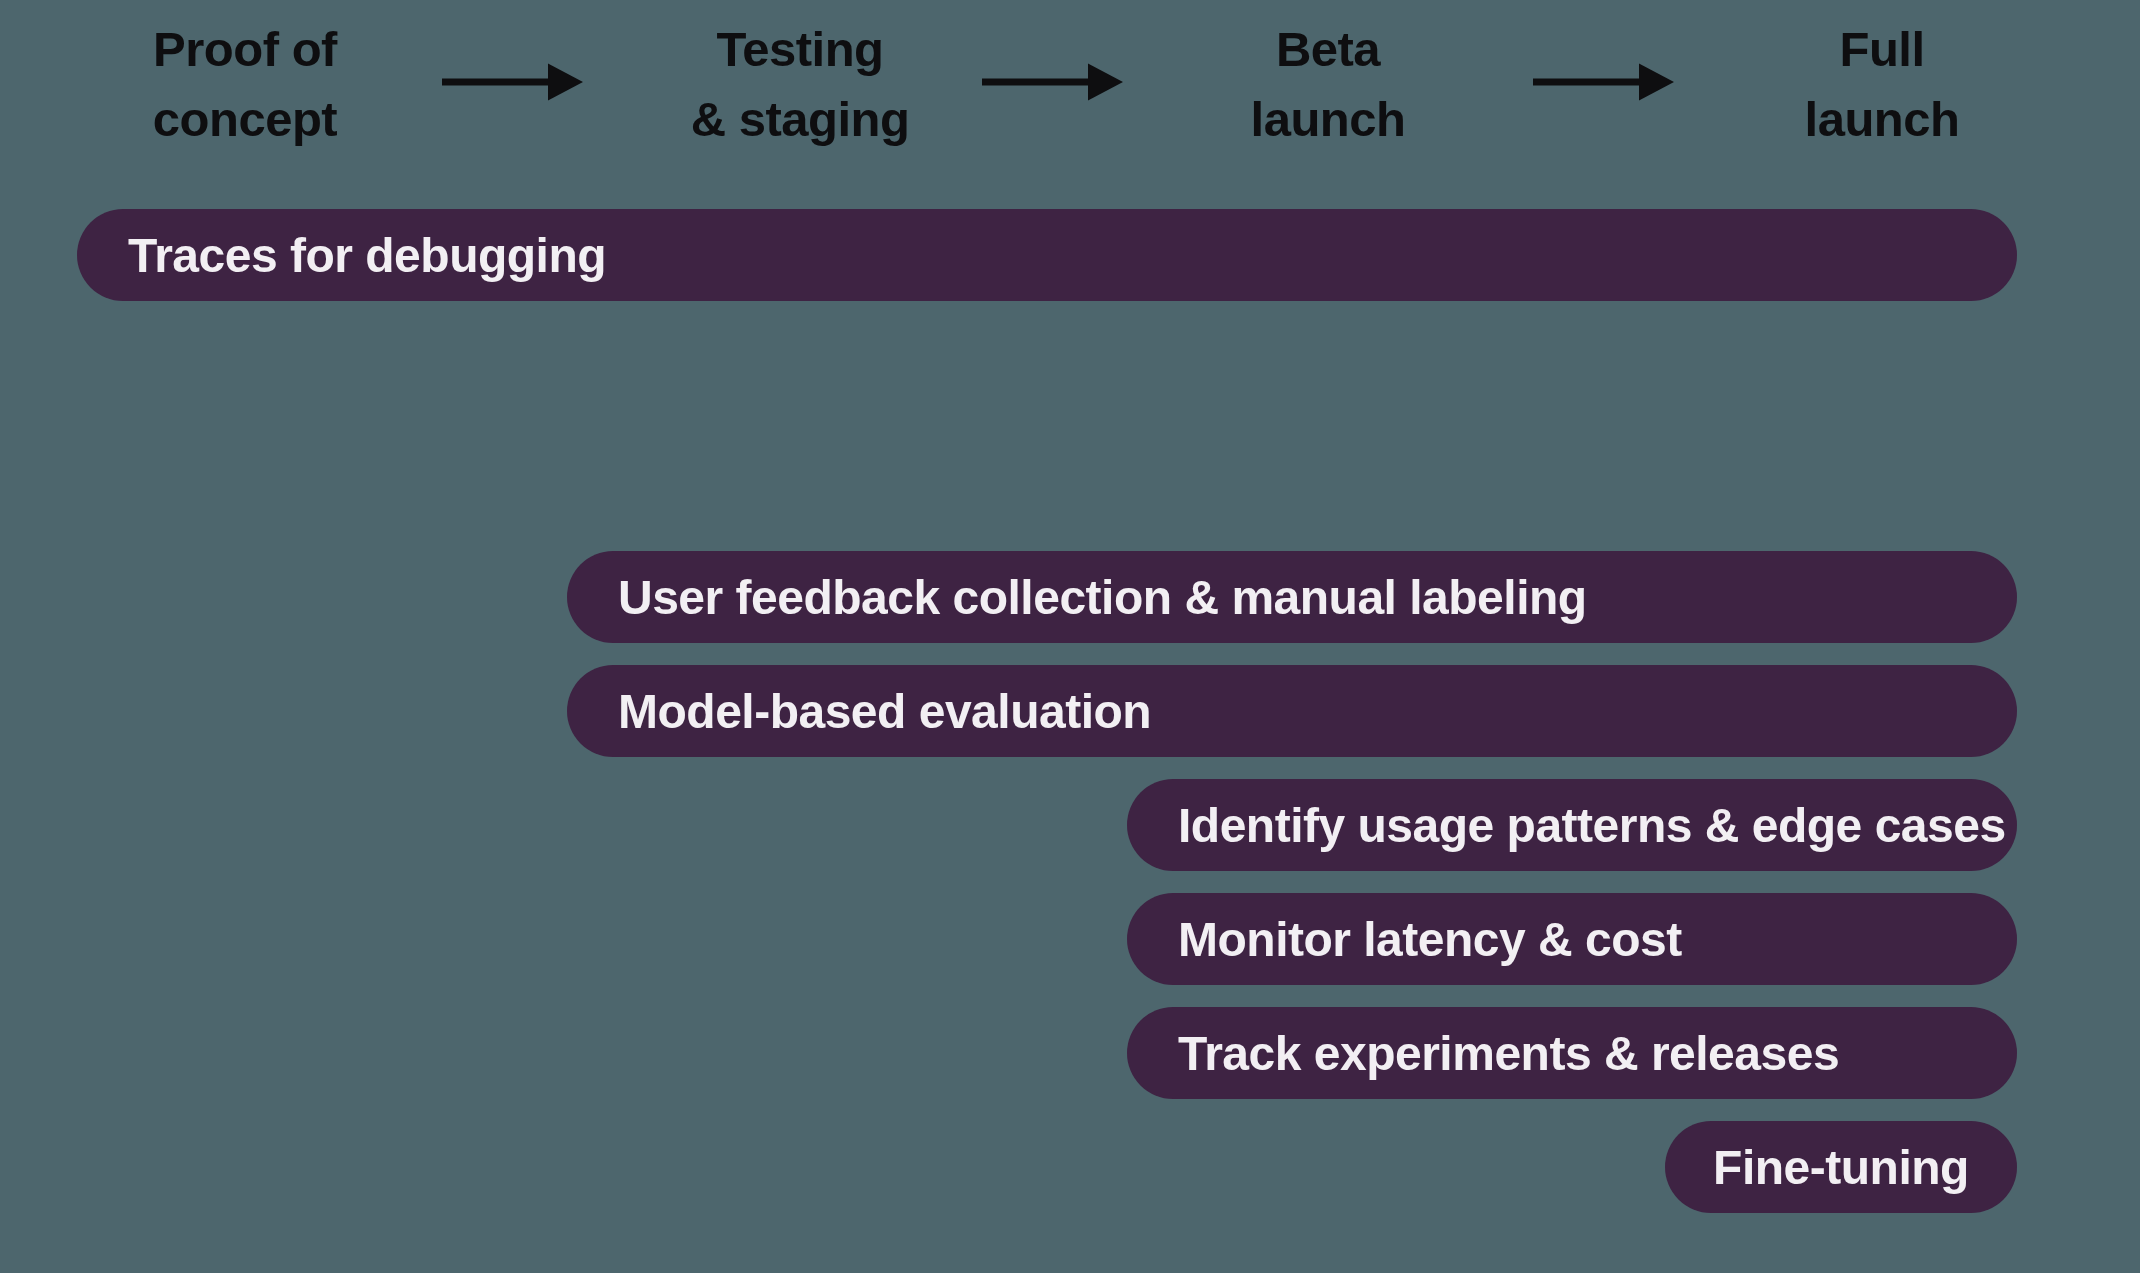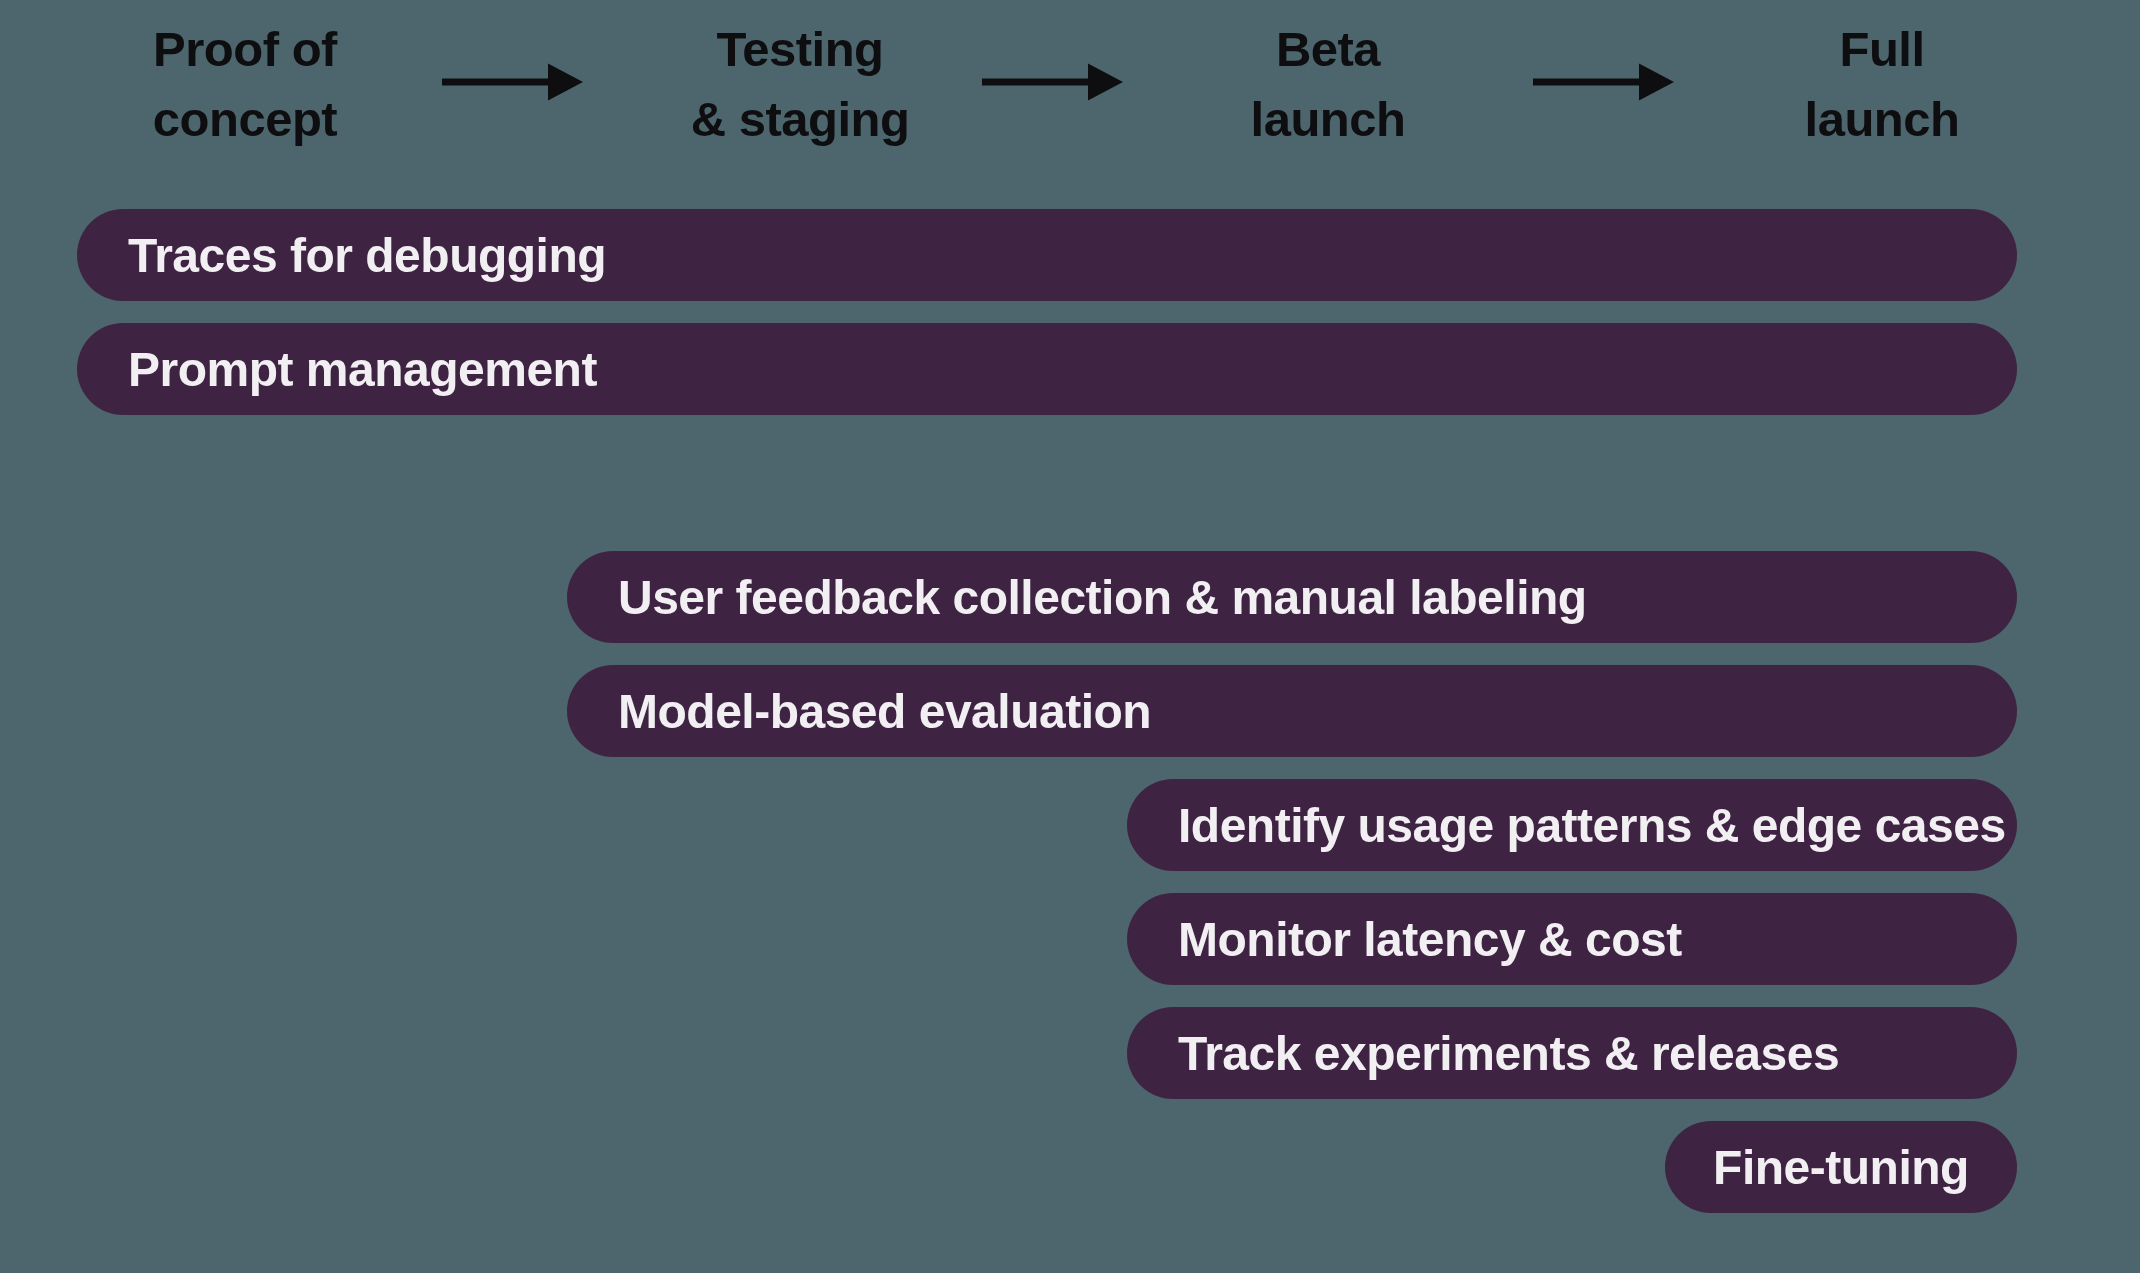--- a/index.html
+++ b/index.html
@@ -96,23 +96,20 @@
     <polygon points="106,1.5 141,20 106,38.5"></polygon>
   </svg>
   <svg class="arrow arrow-3" viewBox="0 0 141 40" aria-hidden="true">
     <rect x="0" y="16.5" width="112" height="7"></rect>
     <polygon points="106,1.5 141,20 106,38.5"></polygon>
   </svg>
 
   <div class="bar bar-1">
     <span>Traces for debugging</span>
   </div>
-  <div class="bar bar-2">
-    <span>Prompt management</span>
-  </div>
   <div class="bar bar-4">
     <span>User feedback collection &amp; manual labeling</span>
   </div>
   <div class="bar bar-5">
     <span>Model-based evaluation</span>
   </div>
   <div class="bar bar-6">
     <span>Identify usage patterns &amp; edge cases</span>
   </div>
   <div class="bar bar-7">

